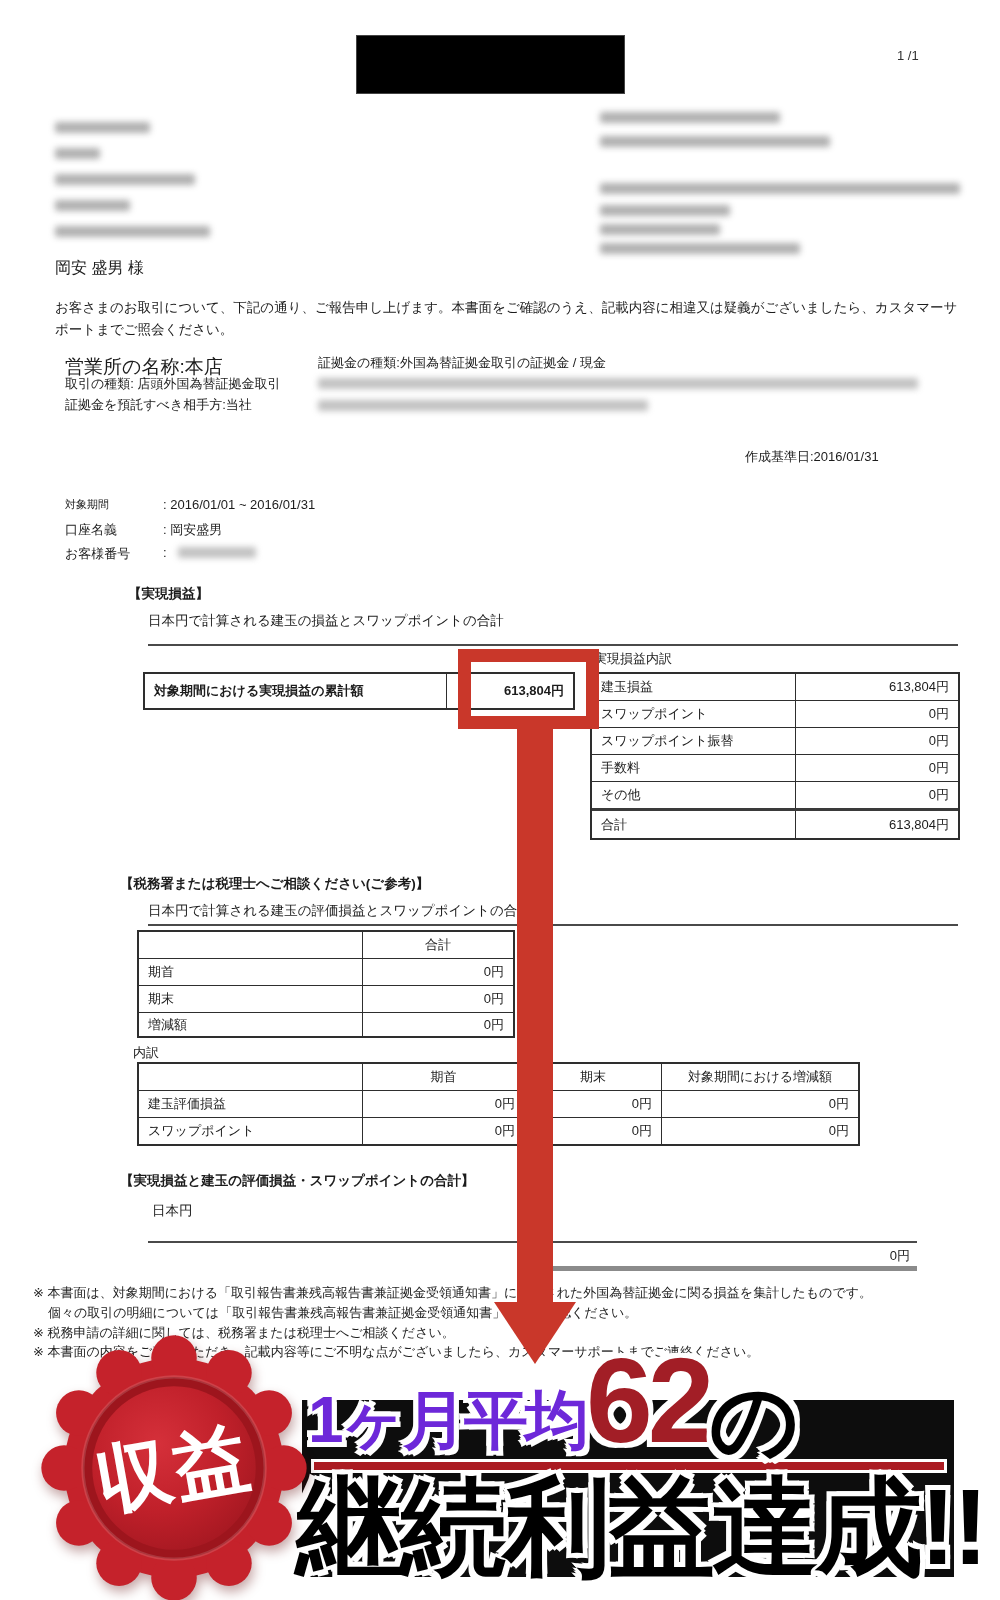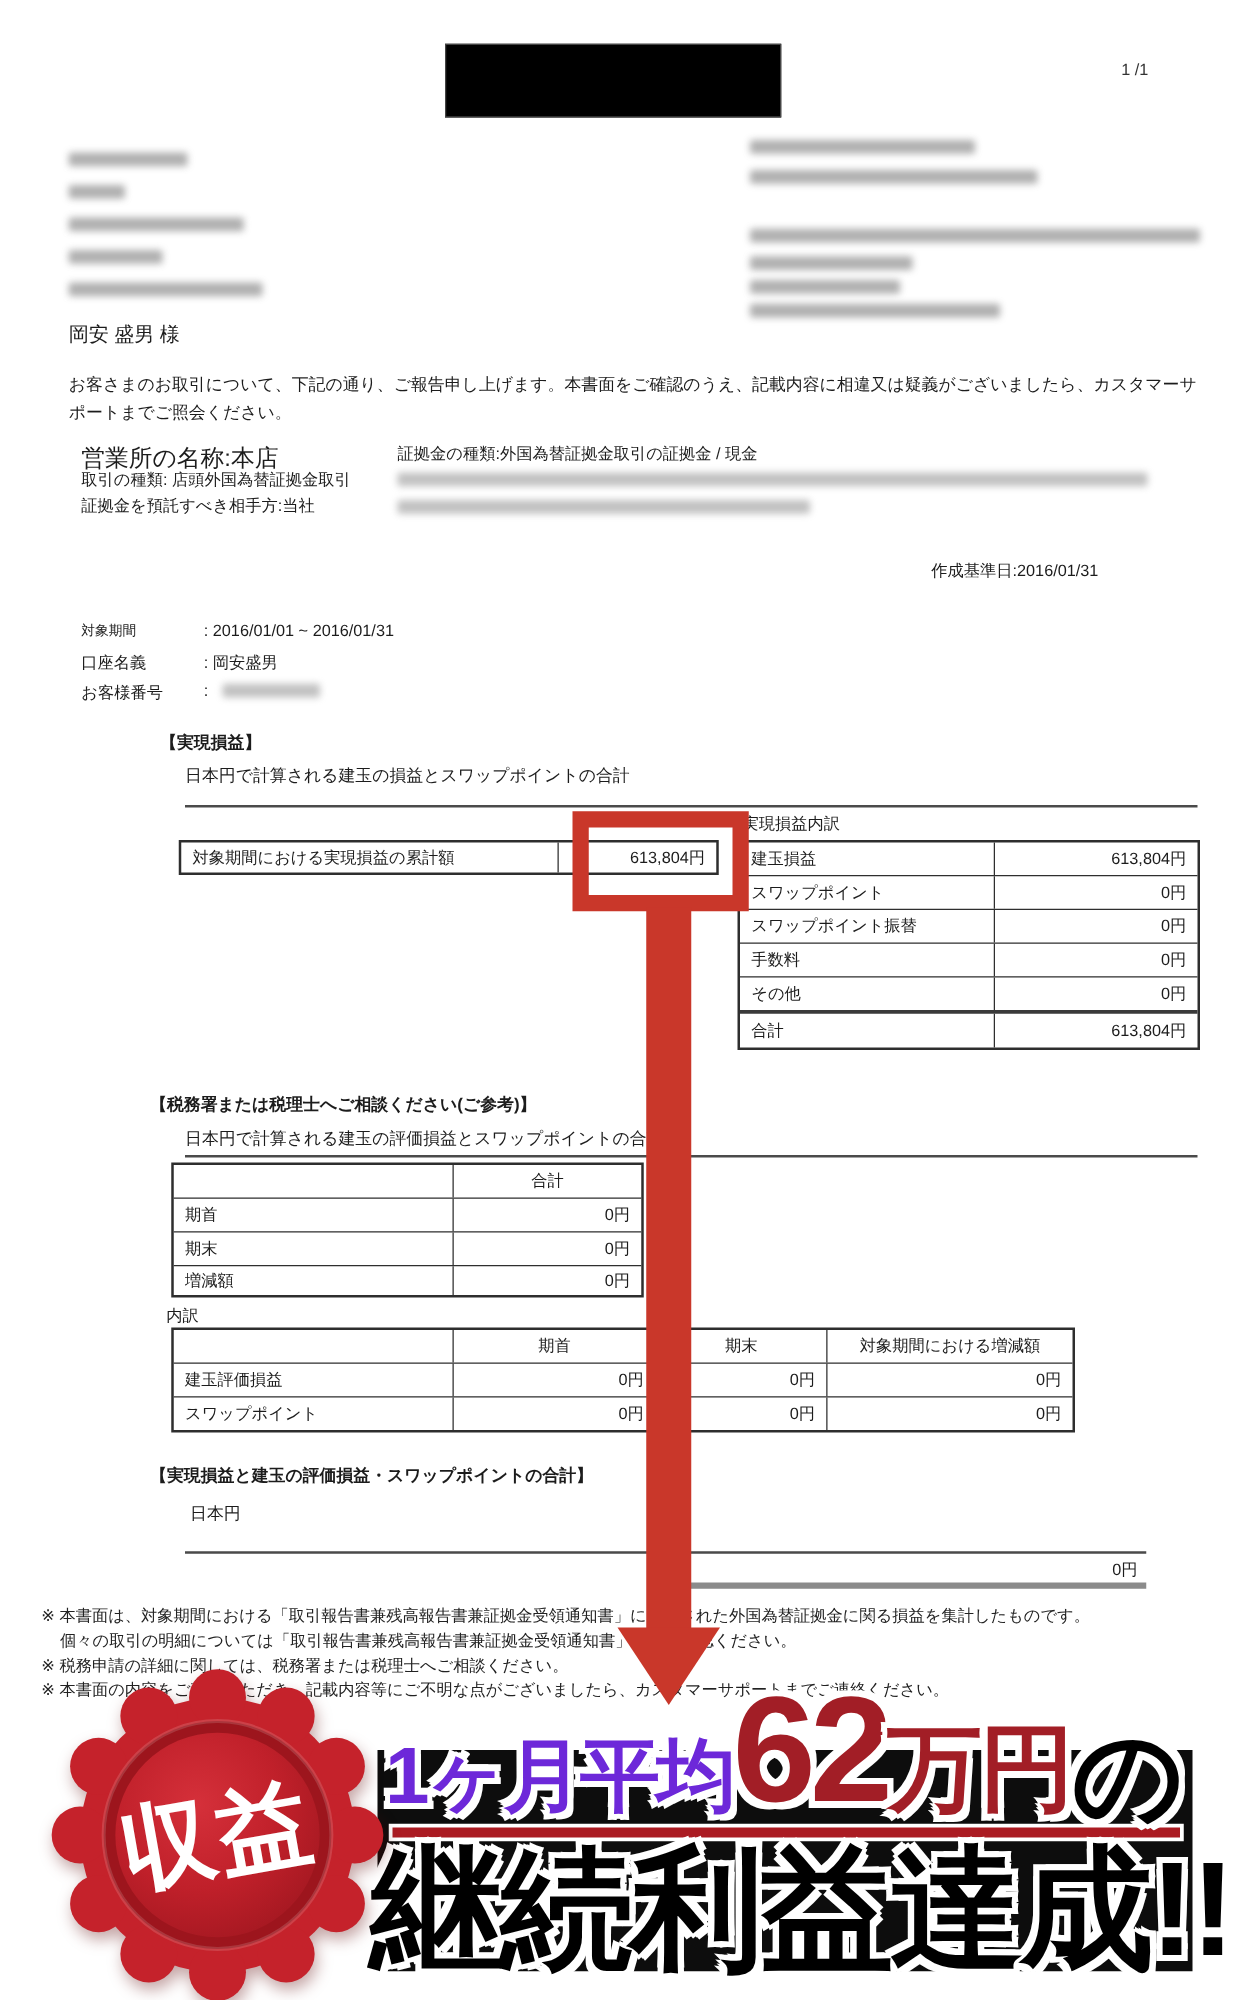--- a/index.html
+++ b/index.html
@@ -86,21 +86,21 @@
     <div class="txt" style="left:163px;top:521px;font-size:13px;">: 岡安盛男</div>
     <div class="txt" style="left:65px;top:545px;font-size:13px;">お客様番号</div>
     <div class="txt" style="left:163px;top:545px;font-size:13px;">:</div>
     <div class="rbar lite" style="left:178px;top:547px;width:78px;"></div>
   </div>
 
   <div class="txt sec-title" style="left:128px;top:585px;">【実現損益】</div>
   <div class="txt sub" style="left:148px;top:612px;">日本円で計算される建玉の損益とスワップポイントの合計</div>
   <div class="rule" style="left:148px;top:644px;width:810px;"></div>
 
-  <div class="tbl" style="left:143px;top:672px;width:432px;height:28px;">
+  <div class="tbl" style="left:143px;top:672px;width:432px;height:38px;font-weight:bold;">
     <div class="trow" style="height:100%;">
       <div class="cell lab bR" style="flex:0 0 302px;">対象期間における実現損益の累計額</div>
       <div class="cell val" style="flex:1;">613,804円</div>
     </div>
   </div>
 
   <div class="txt" style="left:594px;top:650px;font-size:13px;">実現損益内訳</div>
   <div class="tbl" style="left:590px;top:672px;width:370px;height:168px;">
     <div class="trow bB" style="height:27px;">
       <div class="cell lab bR" style="flex:0 0 204px;">建玉損益</div>
@@ -188,21 +188,20 @@
   <div class="redbox" style="left:458px;top:649px;width:141px;height:80px;"></div>
   <div class="shaft" style="left:517px;top:726px;width:36px;height:578px;"></div>
   <div class="ahead" style="left:494px;top:1302px;"></div>
 
   <div class="band" style="left:302px;top:1400px;width:652px;height:177px;"></div>
   <div class="redline" style="left:314px;top:1462px;width:630px;height:8px;"></div>
 
   <div class="line1">
     <span class="p1 olw">1ヶ月平均</span>
       <span class="p2 olw">62</span>
-      <span class="p3 olw">万円</span>
       <span class="p4 olw">の</span>
   </div>
   <div class="line2 olw">継続利益達成!!</div>
 
   <svg width="276" height="268" viewBox="0 0 100 100" style="position:absolute;left:36px;top:1334px;z-index:10;filter:drop-shadow(2px 6px 6px rgba(90,0,0,.35));">
     <defs>
       <radialGradient id="sg" cx="40%" cy="35%" r="75%">
         <stop offset="0%" stop-color="#d5303a"></stop>
         <stop offset="55%" stop-color="#c0202a"></stop>
         <stop offset="100%" stop-color="#a11720"></stop>

